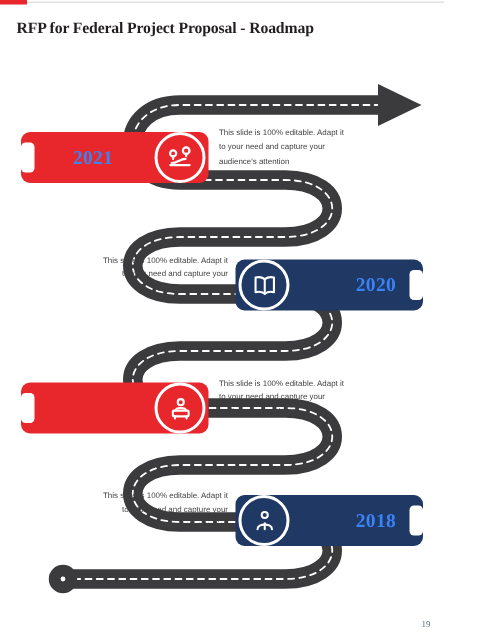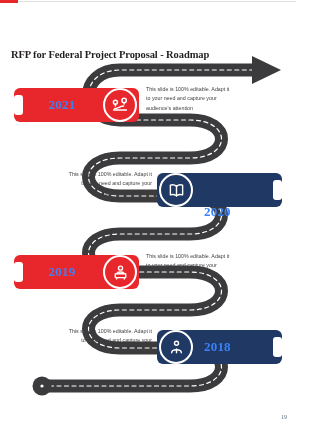--- a/index.html
+++ b/index.html
@@ -37,21 +37,20 @@
   .slide-title {
     position: absolute;
     left: 11px;
     top: 14px;
     width: 274px;
     font-size: 10.5px;
     font-weight: bold;
     color: #231f20;
     font-family: "Liberation Serif", serif;
     letter-spacing: -0.1px;
-    margin-top: 35px;
   }
   
   #road-layer {
     position: absolute;
     left: 0;
     top: 0;
     width: 296px;
     height: 427px;
   }
   
@@ -171,55 +170,54 @@
         <path d="M5 17.5 L19 17.5"></path>
       </svg>
     </div>
 
     <div class="desc right-text" style="left:146px;">This slide is 100% editable. Adapt it to your need and capture your audience's attention</div>
   </div>
 
   <div class="milestone" style="left:66px; top:173px; width:230px;">
     <div class="banner-body" style="left:91px; width:125px; background:#1F3864;"></div>
     <div class="banner-notch" style="left:207px;"></div>
-    <div class="year-label" style="left:138px; width:60px; text-align:left;margin-top:22px;">2020</div>
+    <div class="year-label" style="left:138px; width:60px; text-align:right;">2020</div>
 
     <div class="icon-badge" style="left:93px; background:#1F3864; border:2px solid #ffffff; box-sizing:border-box;">
       <svg width="21" height="21" viewBox="0 0 24 24" fill="none" stroke="#ffffff" stroke-width="1.6" stroke-linecap="round" stroke-linejoin="round">
         <path d="M12 7 C 10 5.5, 7 5.2, 5 5.8 L5 17 C 7 16.4, 10 16.7, 12 18"></path>
         <path d="M12 7 C 14 5.5, 17 5.2, 19 5.8 L19 17 C 17 16.4, 14 16.7, 12 18"></path>
         <path d="M12 7 L12 18"></path>
       </svg>
     </div>
 
     <div class="desc left-text" style="left:0px;">This slide is 100% editable. Adapt it to your need and capture your audience's attention</div>
   </div>
 
   <div class="milestone" style="left:0; top:255px; width:230px;">
     <div class="banner-body" style="left:14px; width:125px; background:#E8272C;"></div>
     <div class="banner-notch" style="left:14px;"></div>
-    <div class="year-label" style="left:32px; width:60px; text-align:center;">2019</div>
 
     <div class="icon-badge" style="left:103px; background:#E8272C; border:2px solid #ffffff; box-sizing:border-box;">
       <svg width="21" height="21" viewBox="0 0 24 24" fill="none" stroke="#ffffff" stroke-width="1.6" stroke-linecap="round" stroke-linejoin="round">
         <circle cx="12" cy="7" r="2.3"></circle>
         <path d="M8.2 13.2 C 8.2 10.8, 15.8 10.8, 15.8 13.2"></path>
         <rect x="6" y="13.4" width="12" height="4.4" rx="0.8"></rect>
         <path d="M7.6 17.8 L7.6 19.4"></path>
         <path d="M16.4 17.8 L16.4 19.4"></path>
       </svg>
     </div>
 
     <div class="desc right-text" style="left:146px;">This slide is 100% editable. Adapt it to your need and capture your audience's attention</div>
   </div>
 
   <div class="milestone" style="left:66px; top:330px; width:230px;">
     <div class="banner-body" style="left:91px; width:125px; background:#1F3864;"></div>
     <div class="banner-notch" style="left:207px;"></div>
-    <div class="year-label" style="left:138px; width:60px; text-align:left;">2018</div>
+    <div class="year-label" style="left:138px; width:60px; text-align:right;">2018</div>
 
     <div class="icon-badge" style="left:93px; background:#1F3864; border:2px solid #ffffff; box-sizing:border-box;">
       <svg width="21" height="21" viewBox="0 0 24 24" fill="none" stroke="#ffffff" stroke-width="1.6" stroke-linecap="round" stroke-linejoin="round">
         <circle cx="12" cy="7.2" r="2.3"></circle>
         <path d="M6.5 18 C 6.5 13.4, 17.5 13.4, 17.5 18"></path>
         <path d="M12 13.6 L12 18"></path>
       </svg>
     </div>
 
     <div class="desc left-text" style="left:0px;">This slide is 100% editable. Adapt it to your need and capture your audience's attention</div>

